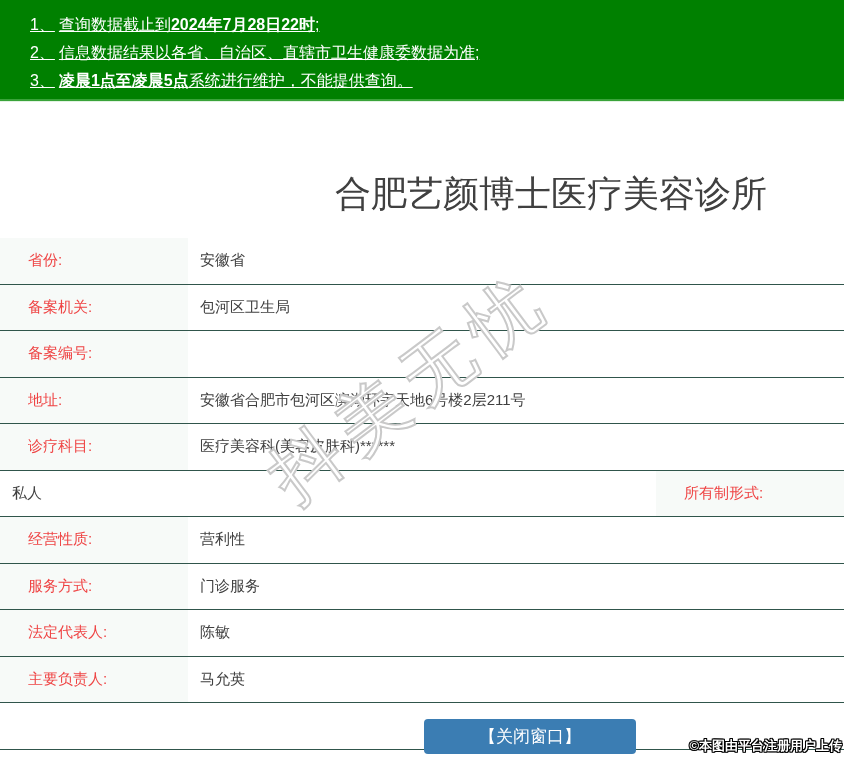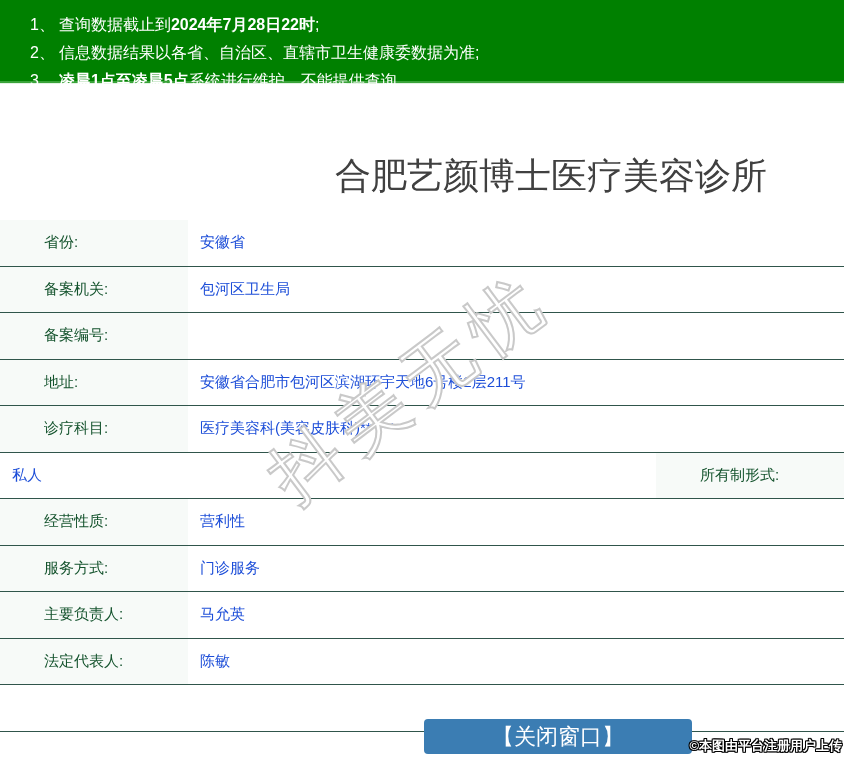--- a/index.html
+++ b/index.html
@@ -7,26 +7,27 @@
   body {
     width: 844px; height: 757px;
     position: relative; overflow: hidden;
     background: #ffffff;
     font-family: "Liberation Sans", "DejaVu Sans", sans-serif;
     color: #333333;
   }
 
   
   .banner {
-    width: 844px; height: 83px;
+    width: 844px; height: 101px;
     background: #008000;
     border-bottom: 2px solid #3aa33a;
     box-shadow: 0 1px 0 #e2f3e2;
     color: #ffffff;
     padding: 11px 0 0 30px;
+    text-decoration: underline;
   }
   .notice-line {
     font-size: 16px; line-height: 28px;
     white-space: nowrap;
   }
   .notice-line .num { margin-right: 4px; }
   .notice-line b { font-weight: bold; }
 
   
   .title-wrap {
@@ -48,40 +49,40 @@
   .record-table { width: 844px; }
   .row {
     display: flex;
     height: 46.5px;
     border-bottom: 1px solid #30554b;
   }
   .cell { display: flex; align-items: center; font-size: 15px; }
   .cell.label {
     width: 188px;
     background: #f7faf8;
-    padding-left: 44px;
-    color: #14532d;
+    padding-left: 28px;
+    color: #ef4444;
   }
   .cell.value {
     flex: 1;
     padding-left: 12px;
-    color: #1d4ed8;
+    color: #404040;
     background: #ffffff;
   }
 
   
   .close-btn {
     position: absolute;
     left: 424px; top: 719px;
-    width: 268px; height: 35px;
+    width: 212px; height: 35px;
     background: #3b7db3;
     border: none;
     border-radius: 4px;
     color: #ffffff;
-    font-size: 22px;
+    font-size: 17px;
     font-family: "Liberation Sans", "DejaVu Sans", sans-serif;
     cursor: pointer;
     z-index: 3;
   }
 
   
   .wm-diag {
     position: absolute;
     left: 242px; top: 332px;
     width: 360px; height: 90px;
@@ -150,26 +151,26 @@
   </div>
   <div class="row">
     <div class="cell label">经营性质:</div>
     <div class="cell value">营利性</div>
   </div>
   <div class="row">
     <div class="cell label">服务方式:</div>
     <div class="cell value">门诊服务</div>
   </div>
   <div class="row">
+    <div class="cell label">法定代表人:</div>
+    <div class="cell value">陈敏</div>
+  </div>
+  <div class="row">
     <div class="cell label">主要负责人:</div>
     <div class="cell value">马允英</div>
-  </div>
-  <div class="row">
-    <div class="cell label">法定代表人:</div>
-    <div class="cell value">陈敏</div>
   </div>
   <div class="row">
   </div>
 </div>
 
 <button class="close-btn">【关闭窗口】</button>
 
 <div class="wm-diag">抖美无忧</div>
 <div class="wm-corner">©本图由平台注册用户上传</div>
 

